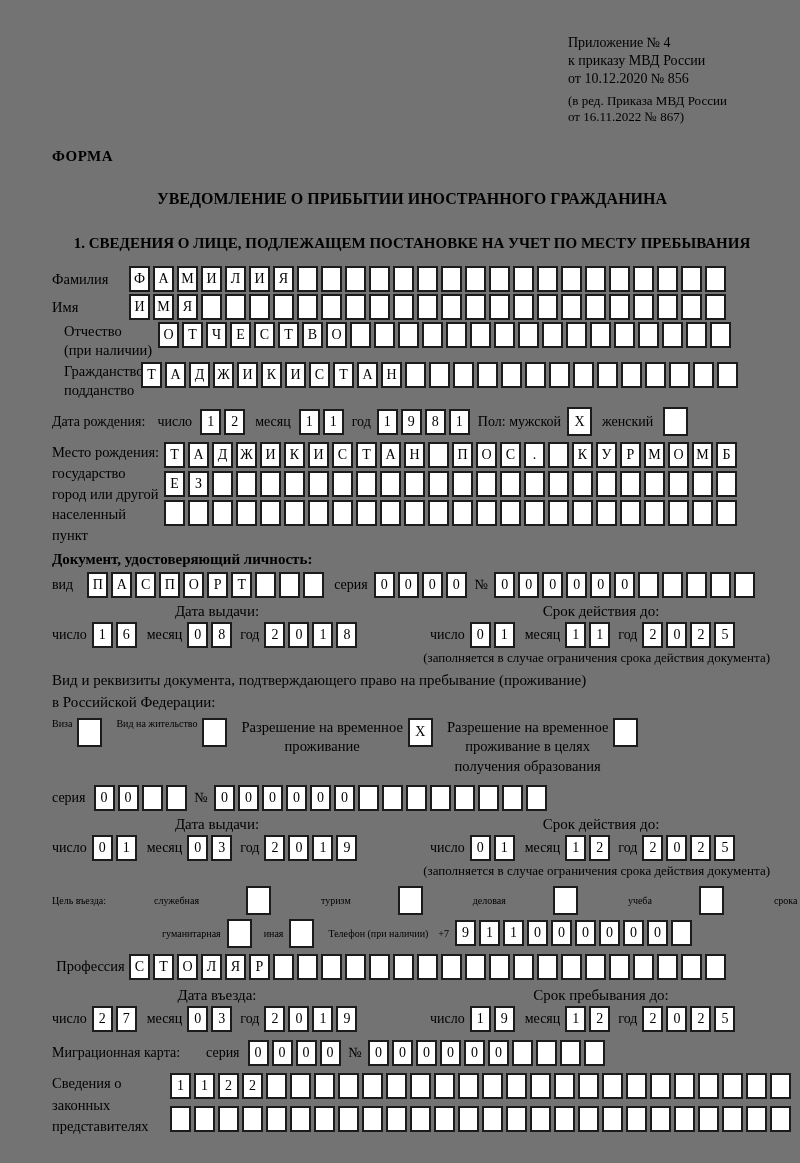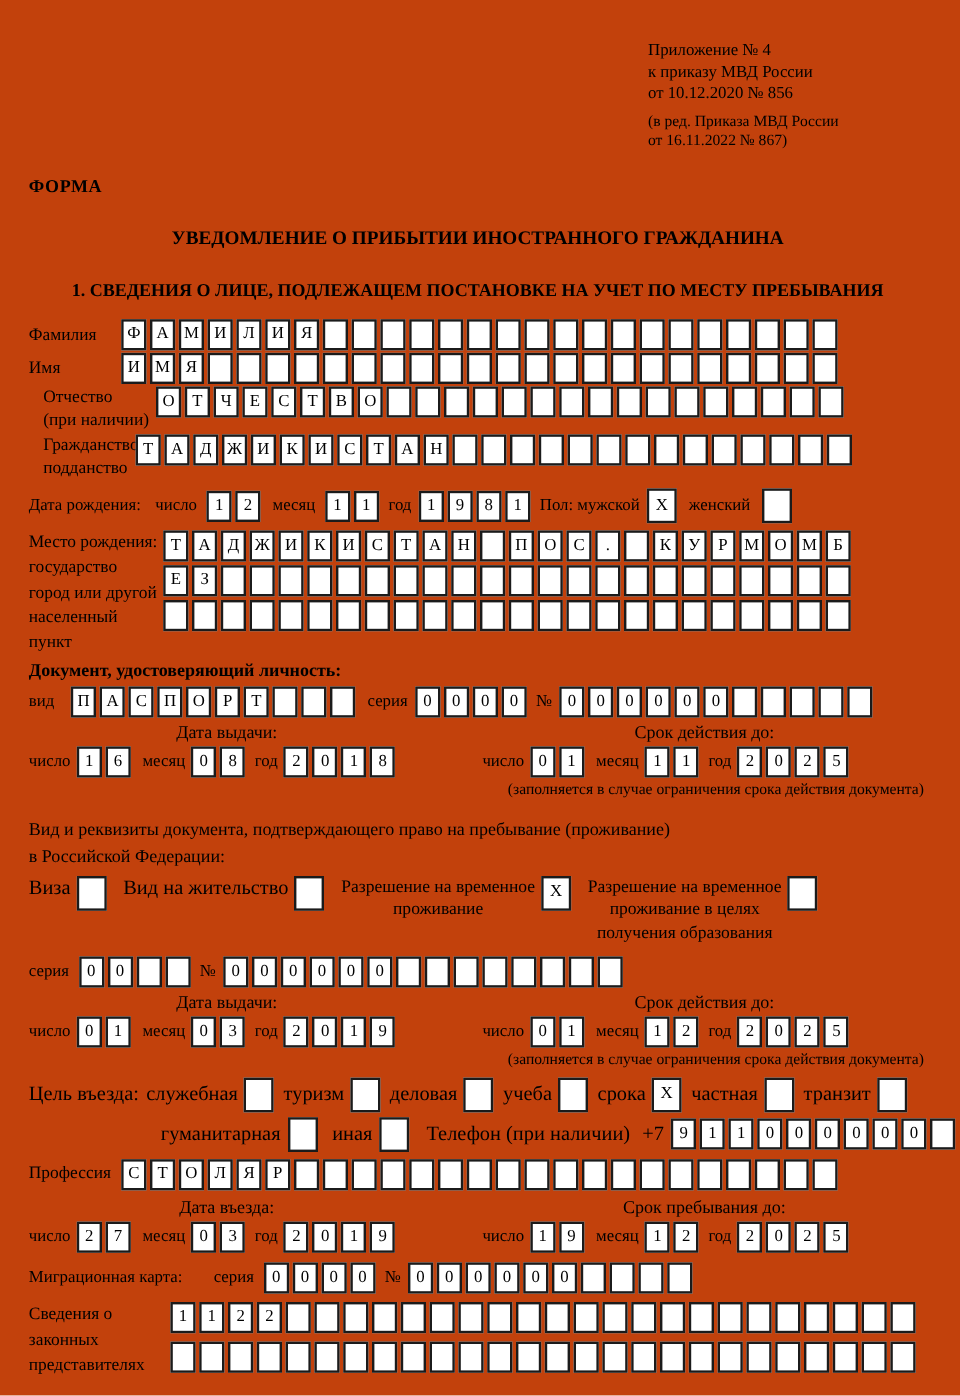--- a/index.html
+++ b/index.html
@@ -1,18 +1,18 @@
 <!DOCTYPE html>
 <html lang="ru"><head>
 <meta charset="utf-8">
 <style>
   * { margin:0; padding:0; box-sizing:border-box; }
   html,body { background:#fff; }
   body { width:800px; font-family:"Liberation Serif","DejaVu Serif",serif; color:#000; }
-  .page { width:800px; height:1163px; padding:34px 28px 14px 24px; overflow:hidden; position:relative; background:#c2410c; }
+  .page { width:800px; height:1163px; padding:34px 28px 14px 52px; overflow:hidden; position:relative; background:#737373; }
 
   .appendix { margin-left:516px; font-size:14px; line-height:1.28; }
   .appendix .edition { font-size:13px; margin-top:5px; line-height:1.28; }
   .forma { font-weight:bold; text-align:left; font-size:15px; margin-top:22px; padding-right:6px; letter-spacing:.5px; }
 
   .title { font-weight:bold; text-align:center; font-size:16px; line-height:1.5; margin-top:22px; }
   .underline-slot { display:inline-block; width:54px; height:13px; border-bottom:2px solid #2b2b2b; margin-left:10px; }
 
   .sec-heading { font-weight:bold; text-align:center; font-size:15px; margin-top:24px; }
 
@@ -20,21 +20,21 @@
   .cells { display:inline-flex; gap:3px; flex:none; }
   .cell { width:21px; height:26px; border:2px solid #1b1b1b; display:inline-flex; align-items:center; justify-content:center; font-size:14px; flex:none; background:#fff; }
   .cb .cell { width:25px; height:29px; }
   .lbl { font-size:14px; flex:none; }
   .flabel { width:77px; flex:none; font-size:14.5px; line-height:1.3; }
   .flabel.w2 { width:94px; }
   .top-align { align-items:flex-start;margin-left:12px; }
 
   .mt16 { margin-top:14px; }
   .mt8 { margin-top:8px; }
-  .mt6 { margin-top:6px; }
+  .mt6 { margin-top:6px;text-align:center; }
   .mt4 { margin-top:4px; }
 
   .bp-block { display:flex; margin-top:6px; align-items:flex-start; }
   .bp-labels { width:112px; flex:none; font-size:14.5px; line-height:1.42; }
   .bp-cells .cells { margin-top:3px; }
   .bp-cells .cells:first-child { margin-top:0; }
 
   .doc-heading { text-align:left; font-weight:bold; font-size:15px; margin-top:6px; }
 
   .gap6 { margin-left:6px; } .gap8 { margin-left:8px; } .gap10 { margin-left:10px; }
@@ -44,28 +44,28 @@
   .tworow { display:flex; margin-top:5px; align-items:flex-start; }
   .dcol { }
   .dcol.left { width:378px; flex:none; }
   .dcol.right { flex:1; }
   .dhead { text-align:center; font-size:15px; }
   .dhead.left-h { width:330px; }
   .dgroup { display:flex; align-items:center; margin-top:2px; }
   .dgroup .lbl { margin-right:5px; }
   .dnote { font-size:13px; text-align:right; margin-top:2px; padding-right:2px; }
 
-  .intro { font-size:15px; margin-top:16px; line-height:1.45; }
+  .intro { font-size:15px; margin-top:4px; line-height:1.45; }
 
   .permitrow { align-items:flex-start; margin-top:4px; }
-  .plabel { font-size:17px; flex:none; }
+  .plabel { font-size:10px; flex:none; }
   .mlabel { flex:none; font-size:14.6px; line-height:1.35; text-align:center; }
   .mline { display:block; }
 
-  .purposerow { margin-top:7px; }
+  .purposerow { margin-top:7px;gap:42px; }
   .purposerow .cells, .permitrow .cells { margin-left:5px; }
 
   .rep-block { display:flex; margin-top:7px; align-items:flex-start; }
   .rep-labels { width:118px; flex:none; font-size:14.5px; line-height:1.5; }
   .rep-cells .cells { margin-top:7px; }
   .rep-cells .cells:first-child { margin-top:0; }
 </style>
 </head>
 <body>
 

